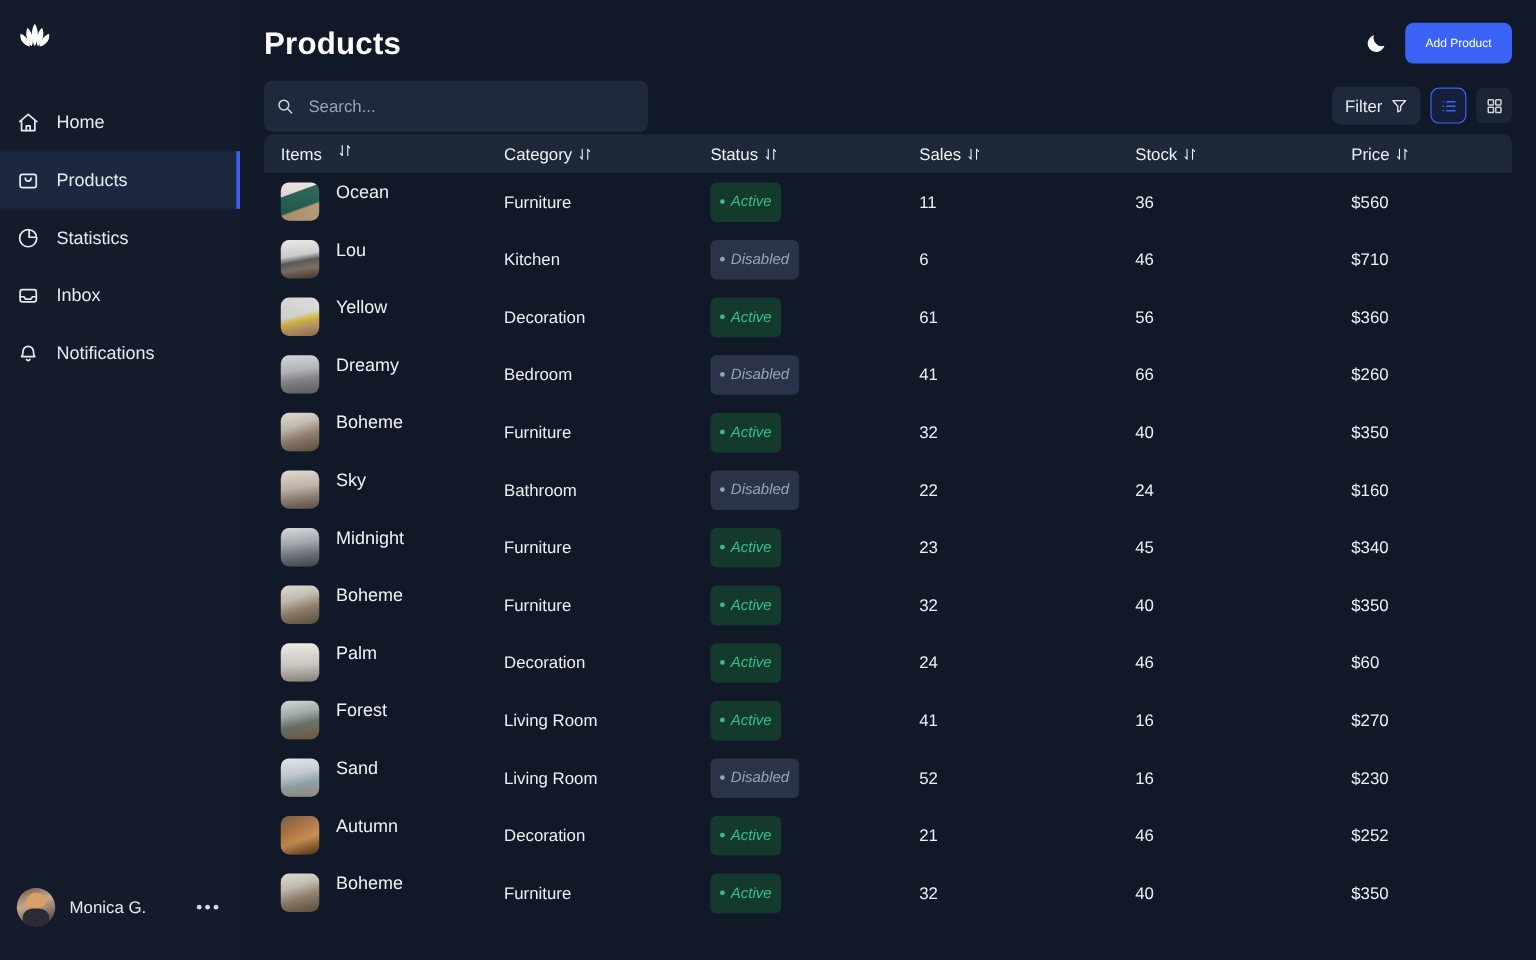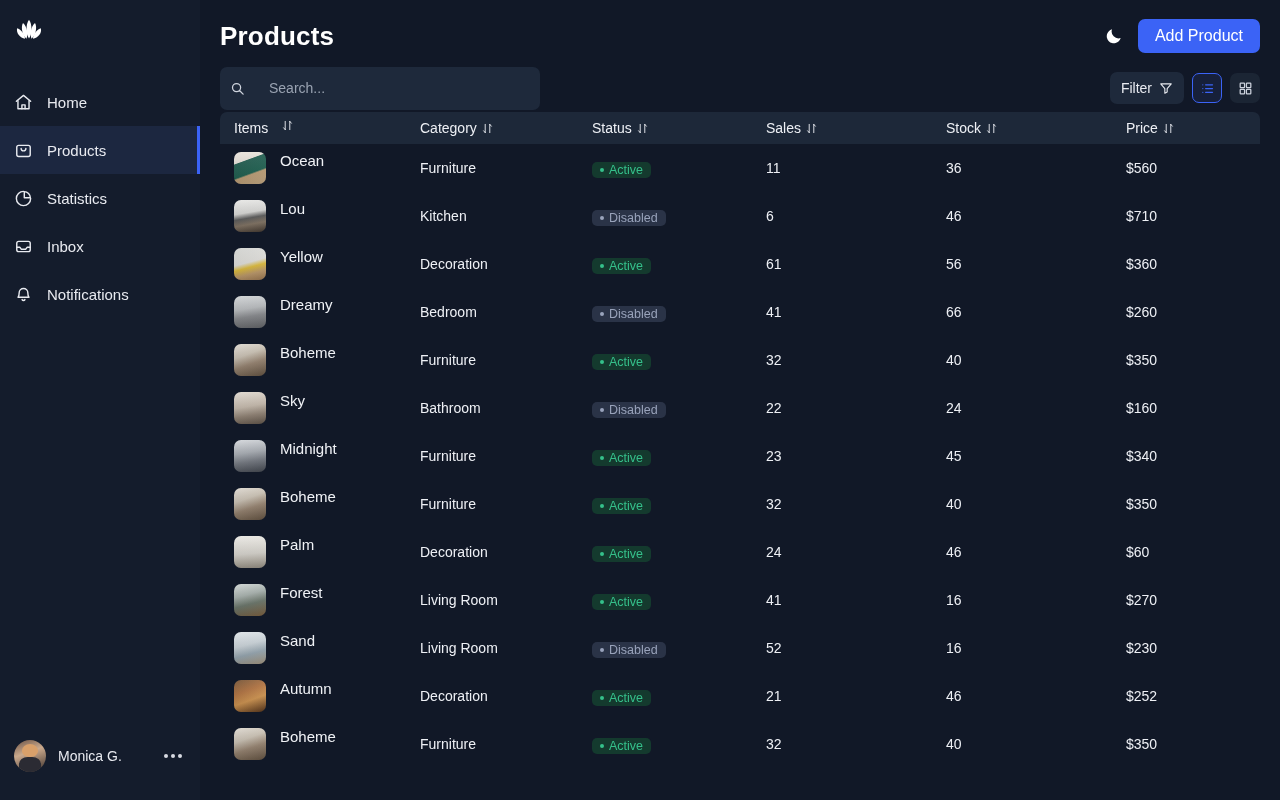--- a/index.html
+++ b/index.html
@@ -64,29 +64,29 @@
 
   
   .main { flex: 1; height: 800px; background: #111827; position: relative; padding: 0 20px; }
 
   .topbar { display: flex; align-items: center; height: 64px; padding-top: 8px; }
   .page-title { font-size: 26px; font-weight: bold; color: #ffffff; letter-spacing: .2px; }
   .top-right { margin-left: auto; display: flex; align-items: center; gap: 14px; }
   .moon { width: 20px; height: 20px; color: #ffffff; cursor: pointer; }
   .add-btn {
     background: #3b63f6; color: #ffffff; border: none;
-    font-size: 16px; font-family: inherit;
+    font-size: 10px; font-family: inherit;
     height: 34px; padding: 0 17px; border-radius: 7px; cursor: pointer;
   }
 
   .toolbar { display: flex; align-items: center; height: 48px; }
   .search-box {
     width: 320px; height: 43px; background: #1e293b;
     border-radius: 7px; display: flex; align-items: center;
-    padding: 12px 10px; gap: 24px;
+    padding: 12px 10px; gap: 12px;
   }
   .search-icon { width: 15px; height: 15px; color: #cfd4de; flex: 0 0 15px; }
   .search-input {
     background: transparent; border: none; outline: none;
     color: #e8eaf0; font-size: 14px; font-family: inherit;
     width: 100%; height: 100%;
   }
   .search-input::placeholder { color: #9aa3b2; }
 
   .tool-right { margin-left: auto; display: flex; align-items: center; gap: 8px; }
@@ -127,22 +127,23 @@
   .thumb { width: 32px; height: 32px; border-radius: 7px; flex: 0 0 32px; overflow: hidden; position: relative; }
   .thumb::after {
     content: ""; position: absolute; inset: 0;
     background: linear-gradient(0deg, rgba(0,0,0,.18), rgba(255,255,255,.10));
   }
   .cell-text { color: #f0f2f6; font-size: 15px; }
   .cell-sub  { color: #eef0f5; font-size: 14px; }
 
   .badge {
     display: inline-flex; align-items: center; gap: 5px;
-    height: 16px; padding: 0 8px; border-radius: 5px;
+    height: 33px; padding: 0 8px; border-radius: 5px;
     font-size: 12.5px;
+    font-style: italic;
   }
   .badge .dot { width: 4px; height: 4px; border-radius: 50%; display: block; }
   .badge.active   { background: #143a2e; color: #35c08b; }
   .badge.active .dot { background: #35c08b; }
   .badge.disabled { background: #2a3347; color: #99a3bb; }
   .badge.disabled .dot { background: #99a3bb; }
 </style>
 </head>
 <body>
 

